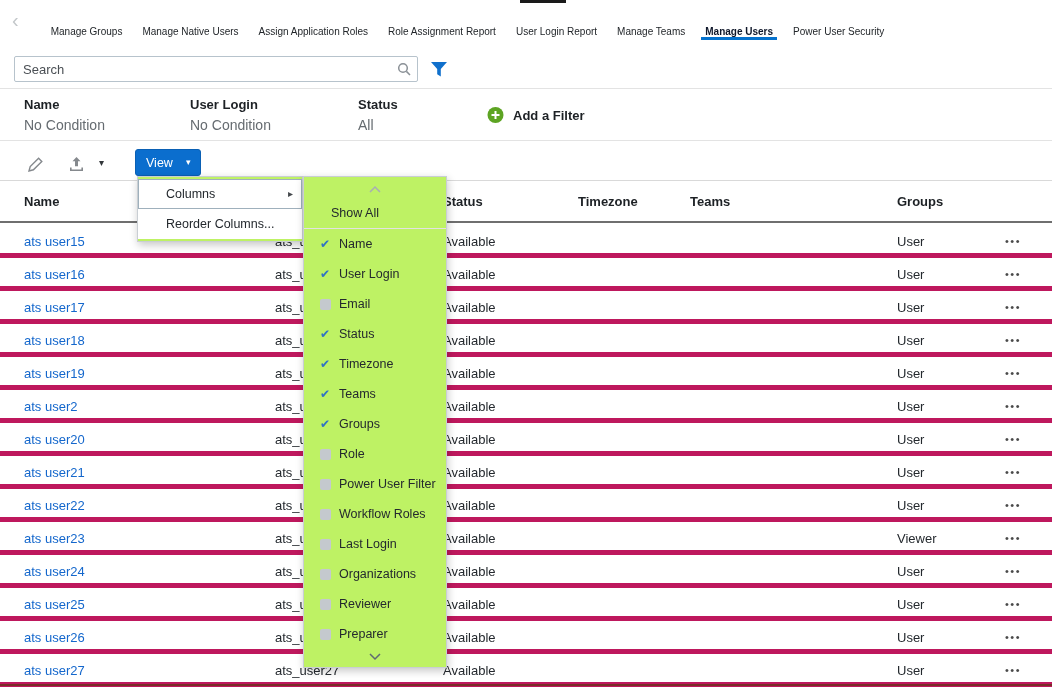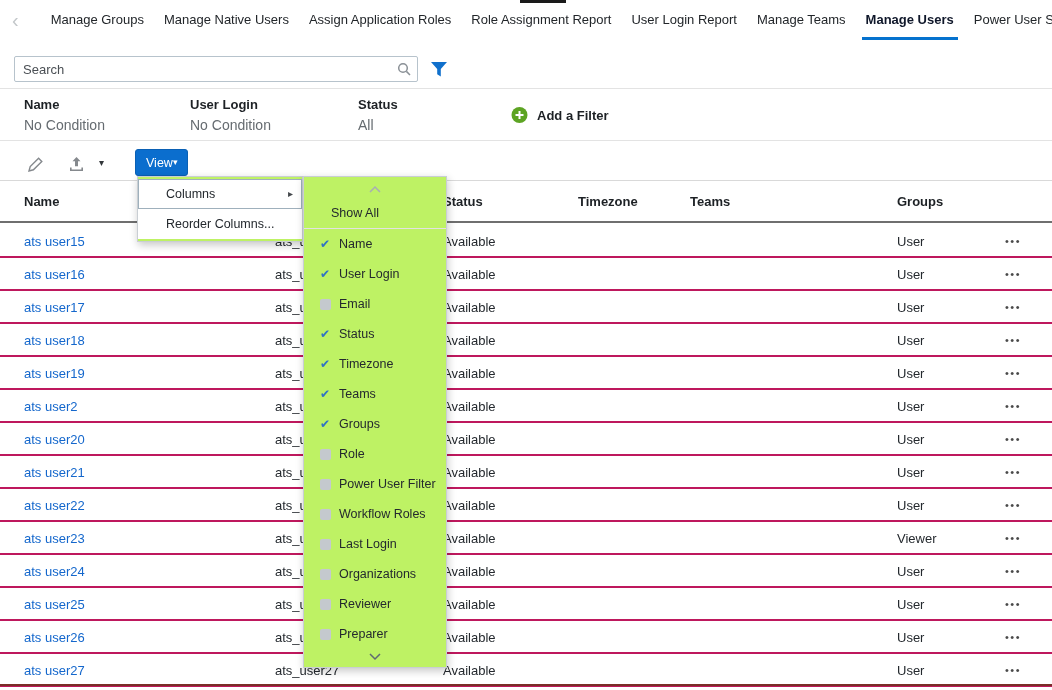--- a/index.html
+++ b/index.html
@@ -6,21 +6,21 @@
   html,body { width:1052px; height:690px; overflow:hidden; background:#fff;
     font-family:"Liberation Sans", sans-serif; color:#24292e; }
   .app { position:relative; width:1052px; height:690px; background:#fff; overflow:hidden; }
 
   
   .topbar-accent { position:absolute; top:0; left:520px; width:46px; height:3px; background:#1a1a1a; z-index:5; }
   .tabbar { position:absolute; top:0; left:0; right:0; height:40px; display:flex; align-items:center; }
   .chev { font-size:20px; line-height:40px; padding:0 6px; cursor:pointer; user-select:none; }
   .chev.left { color:#c3c7ca; margin-left:6px; }
   .tabs { display:flex; align-items:center; margin-left:16px; height:40px; }
-  .tab { position:relative; height:40px; line-height:40px; padding:0 10px; font-size:13px;
+  .tab { position:relative; height:40px; line-height:40px; padding:12px 10px; font-size:10px;
     color:#22262a; cursor:pointer; white-space:nowrap; }
   .tab.active { color:#0f172a; font-weight:bold;text-align:center; }
   .tab.active::after { content:""; position:absolute; left:6px; right:6px; bottom:0; height:3px; background:#0572ce; }
 
   
   .search-row { position:absolute; top:55px; left:14px; height:28px; display:flex; align-items:center; }
   .search-box { position:relative; width:404px; height:26px; border:1px solid #b7c3cc; border-radius:2px; background:#fff;text-decoration:underline; }
   .search-input { width:100%; height:100%; border:none; outline:none; padding:0 26px 0 8px;
     font-size:13px; font-family:"Liberation Sans", sans-serif; color:#333; background:transparent; }
   .search-input::placeholder { color:#4a4f54; opacity:1; }
@@ -30,45 +30,45 @@
   
   .filter-band { position:absolute; top:88px; left:0; right:0; height:53px;
     border-top:1px solid #e3e3e3; border-bottom:1px solid #e3e3e3; }
   .filter-items { position:absolute; inset:0; }
   .filter-item { position:absolute; top:50%; transform:translateY(-50%); cursor:pointer; }
   .filter-item:nth-child(1){ left:24px; }
   .filter-item:nth-child(2){ left:190px; }
   .filter-item:nth-child(3){ left:358px; }
   .f-name { font-size:13px; font-weight:bold; color:#1d2125; }
   .f-cond { font-size:14px; color:#656b70; margin-top:5px; }
-  .add-filter { position:absolute; left:511px; top:50%; transform:translateY(-50%);
+  .add-filter { position:absolute; left:487px; top:50%; transform:translateY(-50%);
     display:flex; align-items:center; gap:9px; cursor:pointer;justify-content:center; }
   .add-filter .lbl { font-size:13px; font-weight:bold; color:#1d2125; }
   .plus-icon { width:17px; height:17px; display:inline-block; }
 
   
   .toolbar { position:absolute; top:148px; left:0; right:0; height:32px; }
   .tool-icon { position:absolute; top:8px; width:17px; height:17px; cursor:pointer; }
   .tool-icon.pencil { left:27px; }
   .tool-icon.export { left:68px; }
   .tool-caret { position:absolute; left:99px; top:9px; font-size:10px; color:#33373b; cursor:pointer; }
   .view-btn { position:absolute; left:135px; top:1px; height:27px; padding:0 10px;
     background:#0b6ece; border:1px solid #0a60b4; border-radius:3px; color:#fff;
     font-size:12.5px; font-family:"Liberation Sans", sans-serif;
-    display:flex; align-items:center; gap:0; cursor:pointer; }
+    display:flex; align-items:center; gap:13px; cursor:pointer; }
   .btn-caret { font-size:9px; line-height:1; }
   .toolbar-divider { position:absolute; top:180px; left:0; right:0; height:0; border-top:1px solid #d9d9d9; }
 
   
   .t-header { position:absolute; top:181px; left:0; right:0; height:42px;
     border-bottom:2px solid #6f6f6f; }
   .hcell { position:absolute; top:0; height:42px; line-height:42px; font-size:13px;
     font-weight:bold; color:#1d2125; white-space:nowrap; cursor:pointer; }
   .t-body { position:absolute; top:225px; left:0; right:0; }
-  .t-row { position:relative; height:33px; border-bottom:2px solid #be185d;text-align:center; }
+  .t-row { position:relative; height:33px; border-bottom:5px solid #be185d;text-align:center; }
   .cell { position:absolute; top:0; height:33px; line-height:33px; font-size:13px;
     color:#24292e; white-space:nowrap; }
   .col-name    { left:24px;  }
   .col-login   { left:275px; }
   .col-status  { left:443px; }
   .col-tz      { left:578px; }
   .col-teams   { left:690px; }
   .col-groups  { left:897px; }
   .col-actions { left:1005px; color:#4a4a4a; font-size:11px; letter-spacing:1.5px; cursor:pointer; }
   .link { color:#1467cc; cursor:pointer; }

